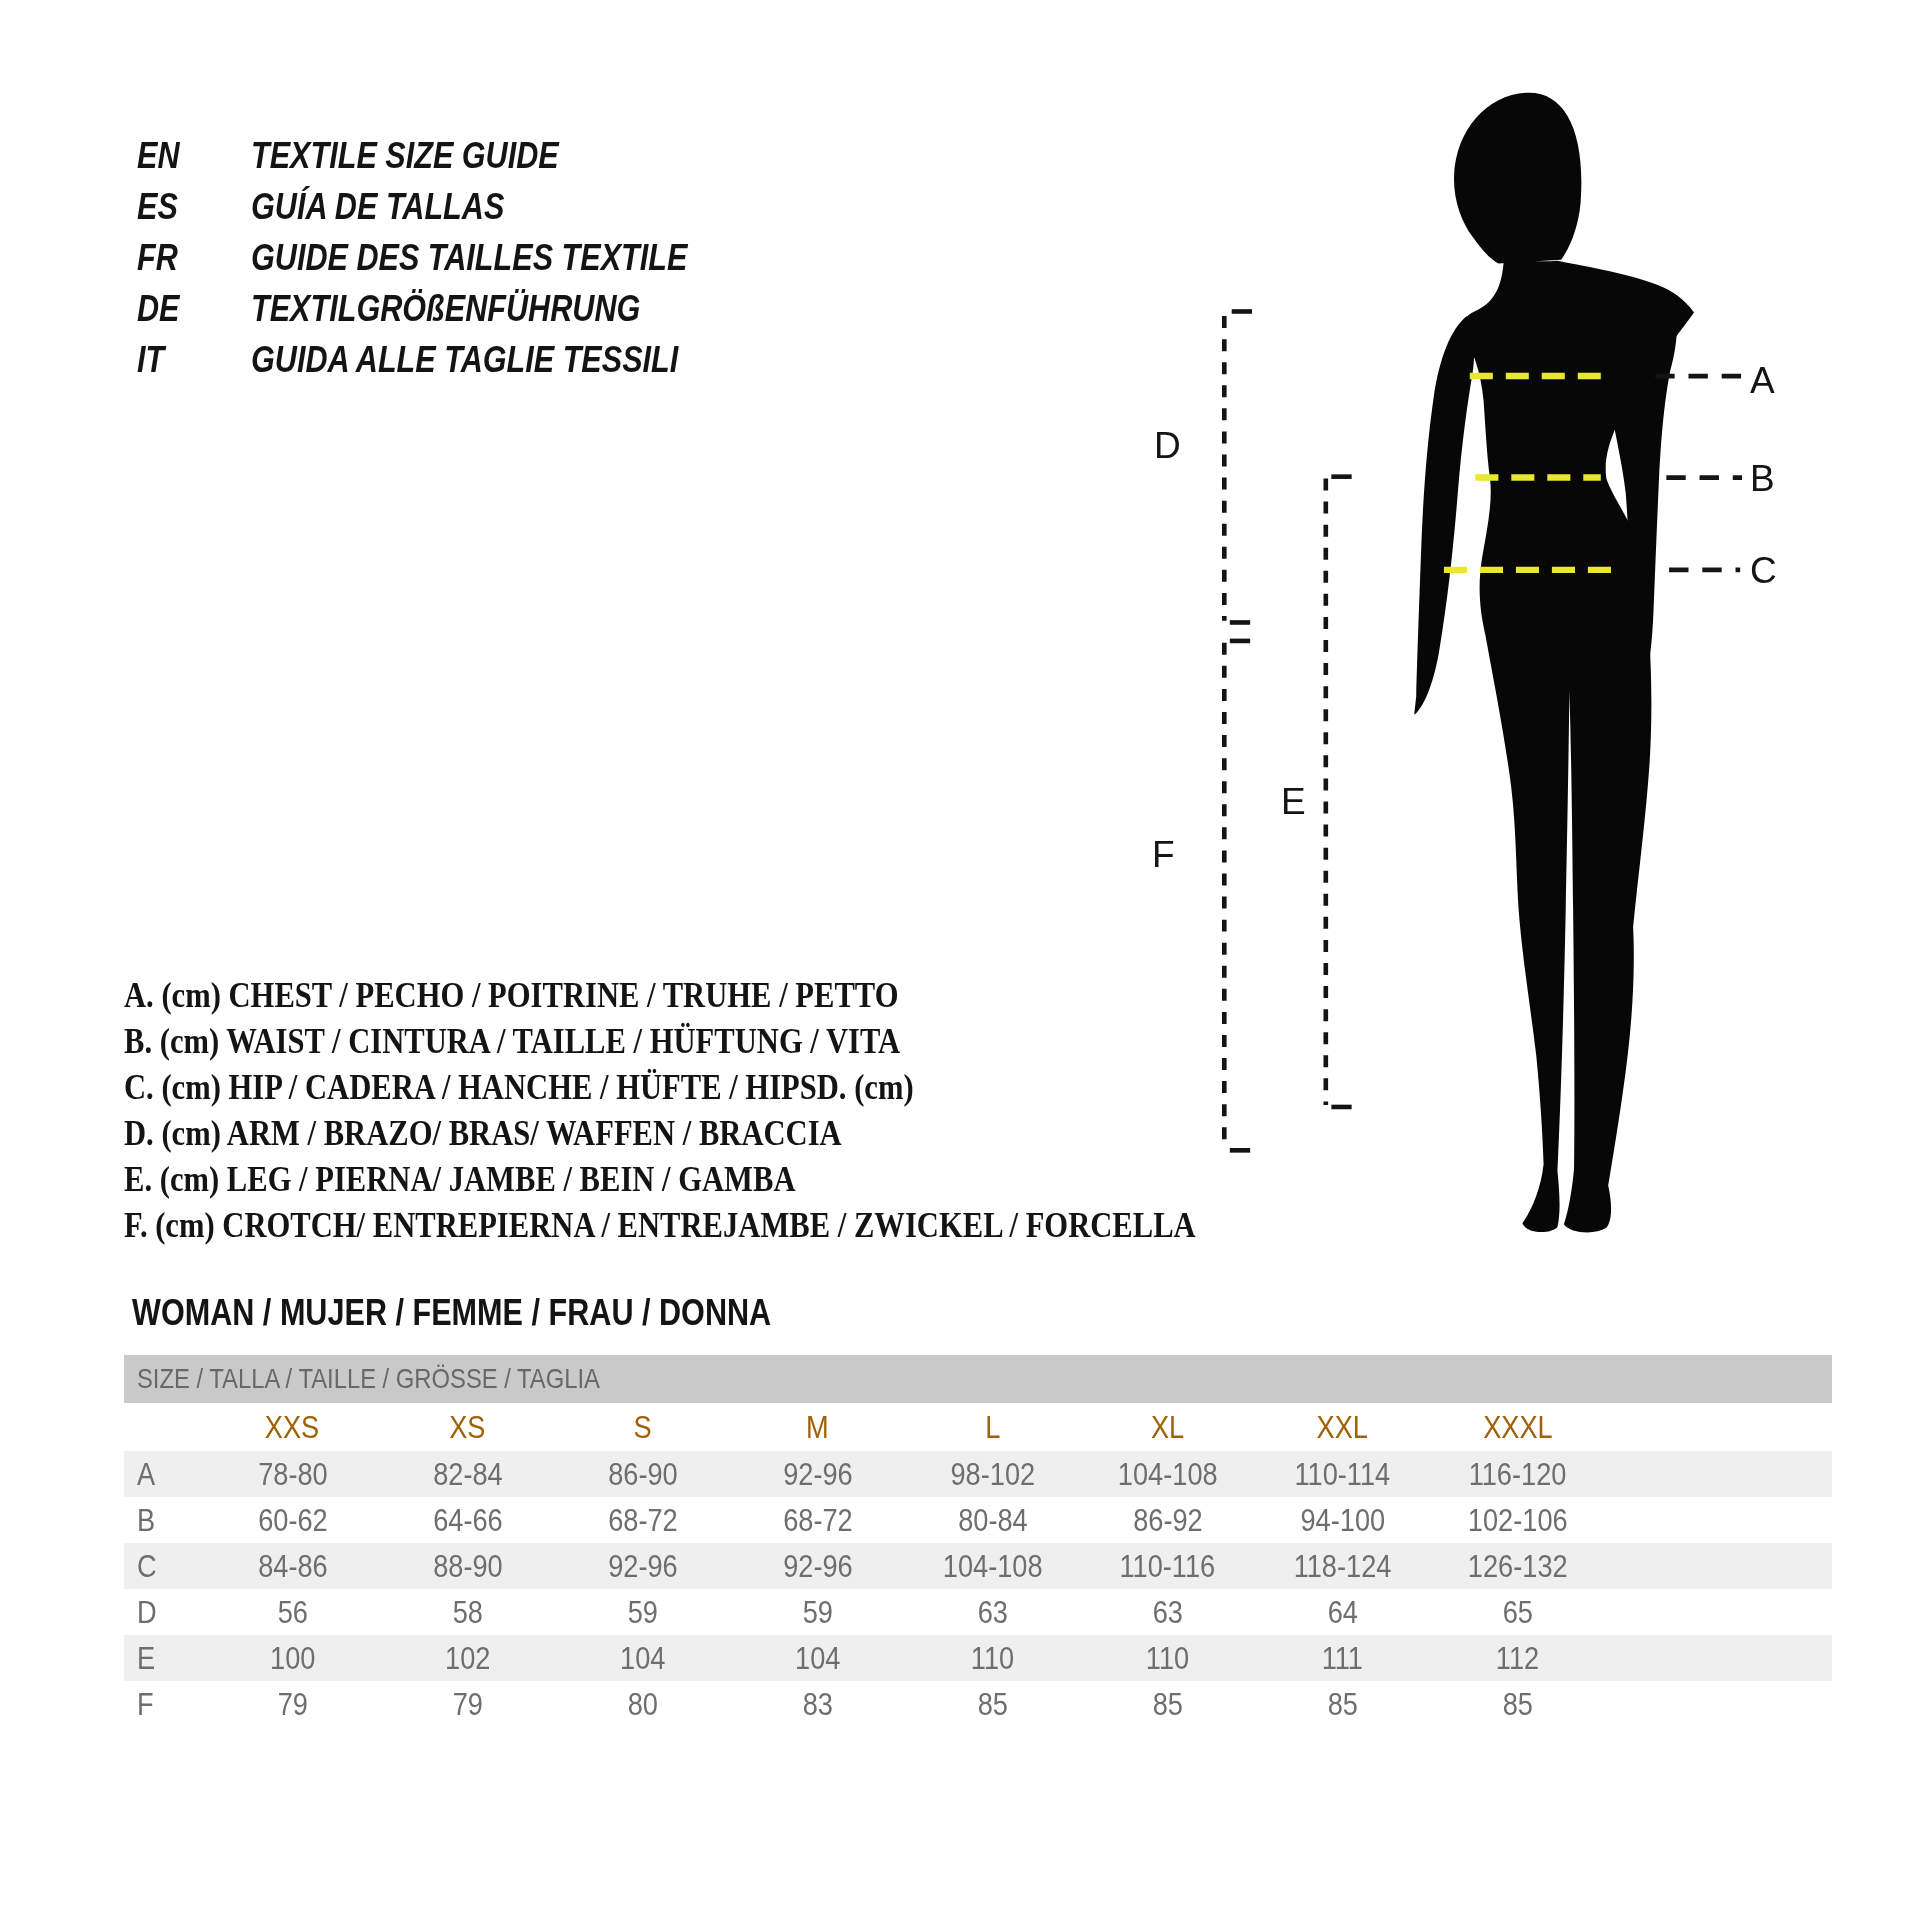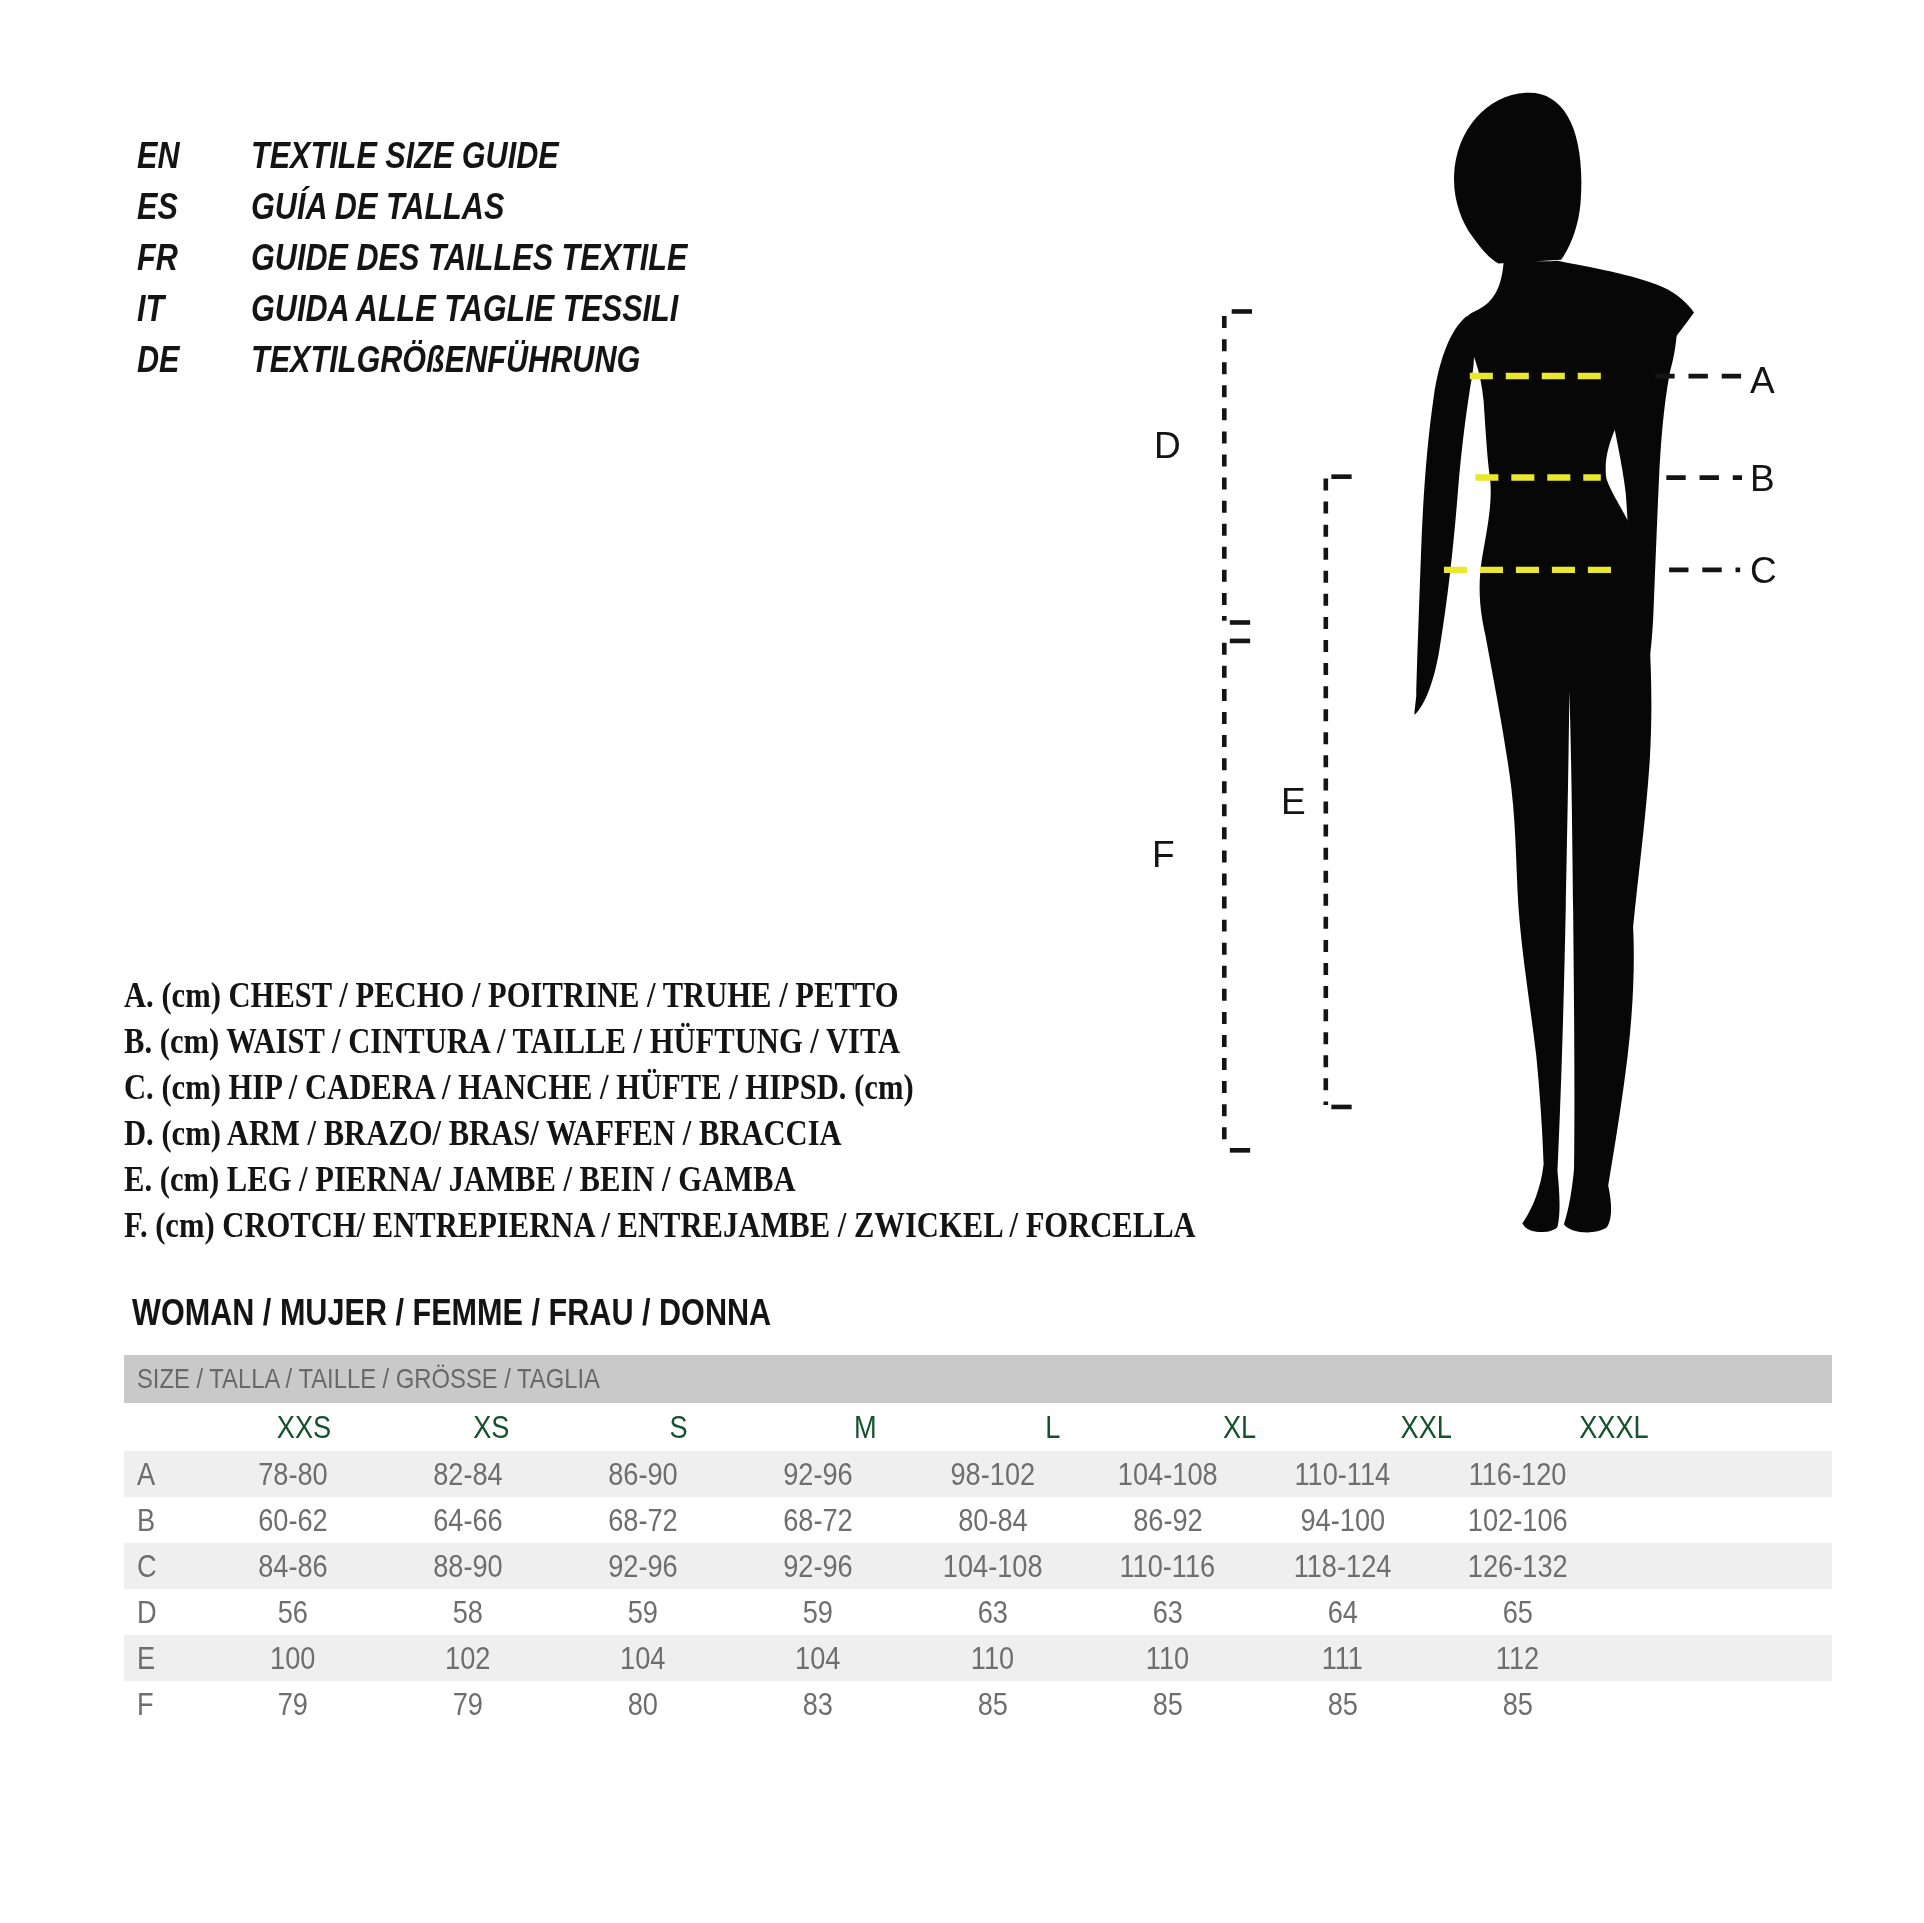--- a/index.html
+++ b/index.html
@@ -42,24 +42,24 @@
   <div class="lang-row">
     <span class="lang-code"><span class="cond">EN</span></span><span class="cond">TEXTILE SIZE GUIDE</span>
   </div>
   <div class="lang-row">
     <span class="lang-code"><span class="cond">ES</span></span><span class="cond">GUÍA DE TALLAS</span>
   </div>
   <div class="lang-row">
     <span class="lang-code"><span class="cond">FR</span></span><span class="cond">GUIDE DES TAILLES TEXTILE</span>
   </div>
   <div class="lang-row">
+    <span class="lang-code"><span class="cond">DE</span></span><span class="cond">TEXTILGRÖßENFÜHRUNG</span>
+  </div>
+  <div class="lang-row">
     <span class="lang-code"><span class="cond">IT</span></span><span class="cond">GUIDA ALLE TAGLIE TESSILI</span>
-  </div>
-  <div class="lang-row">
-    <span class="lang-code"><span class="cond">DE</span></span><span class="cond">TEXTILGRÖßENFÜHRUNG</span>
   </div>
 </div>
 
 <svg class="abs figure-svg" viewBox="0 0 700 1270" xmlns="http://www.w3.org/2000/svg">
 
   <path fill="#070707" d="M 415,16 C 372,18 338,56 336,106 C 335,132 344,156 356,172 C 364,183 372,194 384,201 L 452,197 C 464,180 471,158 473,136 C 479,58 456,14 415,16 Z"></path>
 
   <path fill="#070707" d="M 390,196
        C 388,226 380,243 358,253
        C 349,257 345,264 343,272
@@ -151,21 +151,21 @@
   <div class="legend-row"><span class="cond">F. (cm) CROTCH/ ENTREPIERNA / ENTREJAMBE / ZWICKEL / FORCELLA</span></div>
 </div>
 
 <div class="abs gender-line"><span class="cond">WOMAN / MUJER / FEMME / FRAU / DONNA</span></div>
 
 <div class="abs size-table">
   <div class="table-bar" style="background: rgb(201, 201, 201); color: rgb(104, 104, 104);">
     <span class="cond">SIZE / TALLA / TAILLE / GRÖSSE / TAGLIA</span>
   </div>
   <div id="table-rows">
-      <div class="trow sizes" style="color: #14532d; gap: 12px;">
+      <div class="trow sizes" style="color: #a16207;">
         <div class="tlabel"></div>
         <div class="tcell"><span class="condc">XXS</span></div>
         <div class="tcell"><span class="condc">XS</span></div>
         <div class="tcell"><span class="condc">S</span></div>
         <div class="tcell"><span class="condc">M</span></div>
         <div class="tcell"><span class="condc">L</span></div>
         <div class="tcell"><span class="condc">XL</span></div>
         <div class="tcell"><span class="condc">XXL</span></div>
         <div class="tcell"><span class="condc">XXXL</span></div>
       </div>

